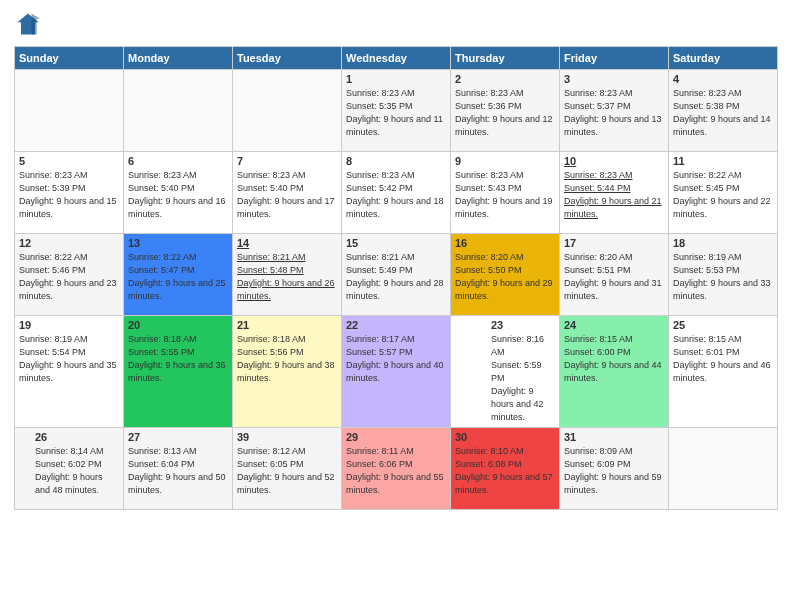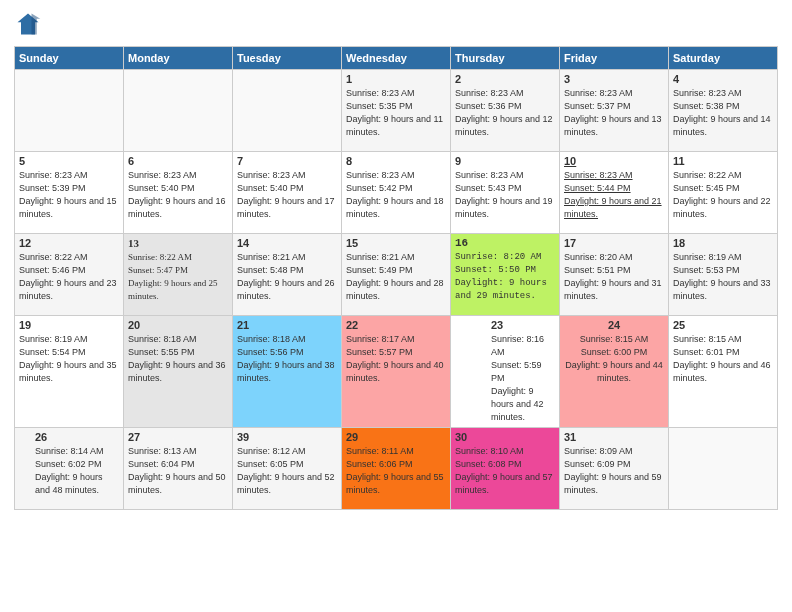--- a/index.html
+++ b/index.html
@@ -187,67 +187,67 @@
           <td style="background: rgb(255, 255, 255);">
             <span class="day-number">11</span>
             <div class="day-info">Sunrise: 8:22 AM<br>Sunset: 5:45 PM<br>Daylight: 9 hours and 22 minutes.</div>
           </td>
         </tr>
         <tr>
           <td style="background: rgb(245, 245, 245);">
             <span class="day-number">12</span>
             <div class="day-info">Sunrise: 8:22 AM<br>Sunset: 5:46 PM<br>Daylight: 9 hours and 23 minutes.</div>
           </td>
-          <td style="background: #e5e5e5; font-family: Liberation Serif, serif;">
+          <td style="background: #3b82f6;">
             <span class="day-number">13</span>
             <div class="day-info">Sunrise: 8:22 AM<br>Sunset: 5:47 PM<br>Daylight: 9 hours and 25 minutes.</div>
           </td>
-          <td style="background: rgb(245, 245, 245);">
+          <td style="background: rgb(245, 245, 245); text-decoration: underline;">
             <span class="day-number">14</span>
             <div class="day-info">Sunrise: 8:21 AM<br>Sunset: 5:48 PM<br>Daylight: 9 hours and 26 minutes.</div>
           </td>
           <td style="background: rgb(245, 245, 245);">
             <span class="day-number">15</span>
             <div class="day-info">Sunrise: 8:21 AM<br>Sunset: 5:49 PM<br>Daylight: 9 hours and 28 minutes.</div>
           </td>
-          <td style="background: #bef264; font-family: Liberation Mono, monospace;">
+          <td style="background: #eab308;">
             <span class="day-number">16</span>
             <div class="day-info">Sunrise: 8:20 AM<br>Sunset: 5:50 PM<br>Daylight: 9 hours and 29 minutes.</div>
           </td>
           <td style="background: rgb(245, 245, 245);">
             <span class="day-number">17</span>
             <div class="day-info">Sunrise: 8:20 AM<br>Sunset: 5:51 PM<br>Daylight: 9 hours and 31 minutes.</div>
           </td>
           <td style="background: rgb(245, 245, 245);">
             <span class="day-number">18</span>
             <div class="day-info">Sunrise: 8:19 AM<br>Sunset: 5:53 PM<br>Daylight: 9 hours and 33 minutes.</div>
           </td>
         </tr>
         <tr>
           <td style="background: rgb(255, 255, 255);">
             <span class="day-number">19</span>
             <div class="day-info">Sunrise: 8:19 AM<br>Sunset: 5:54 PM<br>Daylight: 9 hours and 35 minutes.</div>
           </td>
-          <td style="background: #e5e5e5;">
+          <td style="background: #22c55e;">
             <span class="day-number">20</span>
             <div class="day-info">Sunrise: 8:18 AM<br>Sunset: 5:55 PM<br>Daylight: 9 hours and 36 minutes.</div>
           </td>
-          <td style="background: #7dd3fc;">
+          <td style="background: #fef9c3;">
             <span class="day-number">21</span>
             <div class="day-info">Sunrise: 8:18 AM<br>Sunset: 5:56 PM<br>Daylight: 9 hours and 38 minutes.</div>
           </td>
-          <td style="background: #fca5a5;">
+          <td style="background: #c4b5fd;">
             <span class="day-number">22</span>
             <div class="day-info">Sunrise: 8:17 AM<br>Sunset: 5:57 PM<br>Daylight: 9 hours and 40 minutes.</div>
           </td>
           <td style="background: rgb(255, 255, 255); padding-left: 40px;">
             <span class="day-number">23</span>
             <div class="day-info">Sunrise: 8:16 AM<br>Sunset: 5:59 PM<br>Daylight: 9 hours and 42 minutes.</div>
           </td>
-          <td style="background: #fca5a5; text-align: center;">
+          <td style="background: #86efac;">
             <span class="day-number">24</span>
             <div class="day-info">Sunrise: 8:15 AM<br>Sunset: 6:00 PM<br>Daylight: 9 hours and 44 minutes.</div>
           </td>
           <td style="background: rgb(255, 255, 255);">
             <span class="day-number">25</span>
             <div class="day-info">Sunrise: 8:15 AM<br>Sunset: 6:01 PM<br>Daylight: 9 hours and 46 minutes.</div>
           </td>
         </tr>
         <tr>
           <td style="background: rgb(245, 245, 245); padding-left: 20px;">
@@ -255,25 +255,25 @@
             <div class="day-info">Sunrise: 8:14 AM<br>Sunset: 6:02 PM<br>Daylight: 9 hours and 48 minutes.</div>
           </td>
           <td style="background: rgb(245, 245, 245);">
             <span class="day-number">27</span>
             <div class="day-info">Sunrise: 8:13 AM<br>Sunset: 6:04 PM<br>Daylight: 9 hours and 50 minutes.</div>
           </td>
           <td style="background: rgb(245, 245, 245);">
             <span class="day-number">39</span>
             <div class="day-info">Sunrise: 8:12 AM<br>Sunset: 6:05 PM<br>Daylight: 9 hours and 52 minutes.</div>
           </td>
-          <td style="background: #f97316;">
+          <td style="background: #fca5a5;">
             <span class="day-number">29</span>
             <div class="day-info">Sunrise: 8:11 AM<br>Sunset: 6:06 PM<br>Daylight: 9 hours and 55 minutes.</div>
           </td>
-          <td style="background: #ec4899;">
+          <td style="background: #ef4444;">
             <span class="day-number">30</span>
             <div class="day-info">Sunrise: 8:10 AM<br>Sunset: 6:08 PM<br>Daylight: 9 hours and 57 minutes.</div>
           </td>
           <td style="background: rgb(245, 245, 245);">
             <span class="day-number">31</span>
             <div class="day-info">Sunrise: 8:09 AM<br>Sunset: 6:09 PM<br>Daylight: 9 hours and 59 minutes.</div>
           </td>
           <td class="empty-cell"></td>
         </tr>
       </tbody>

